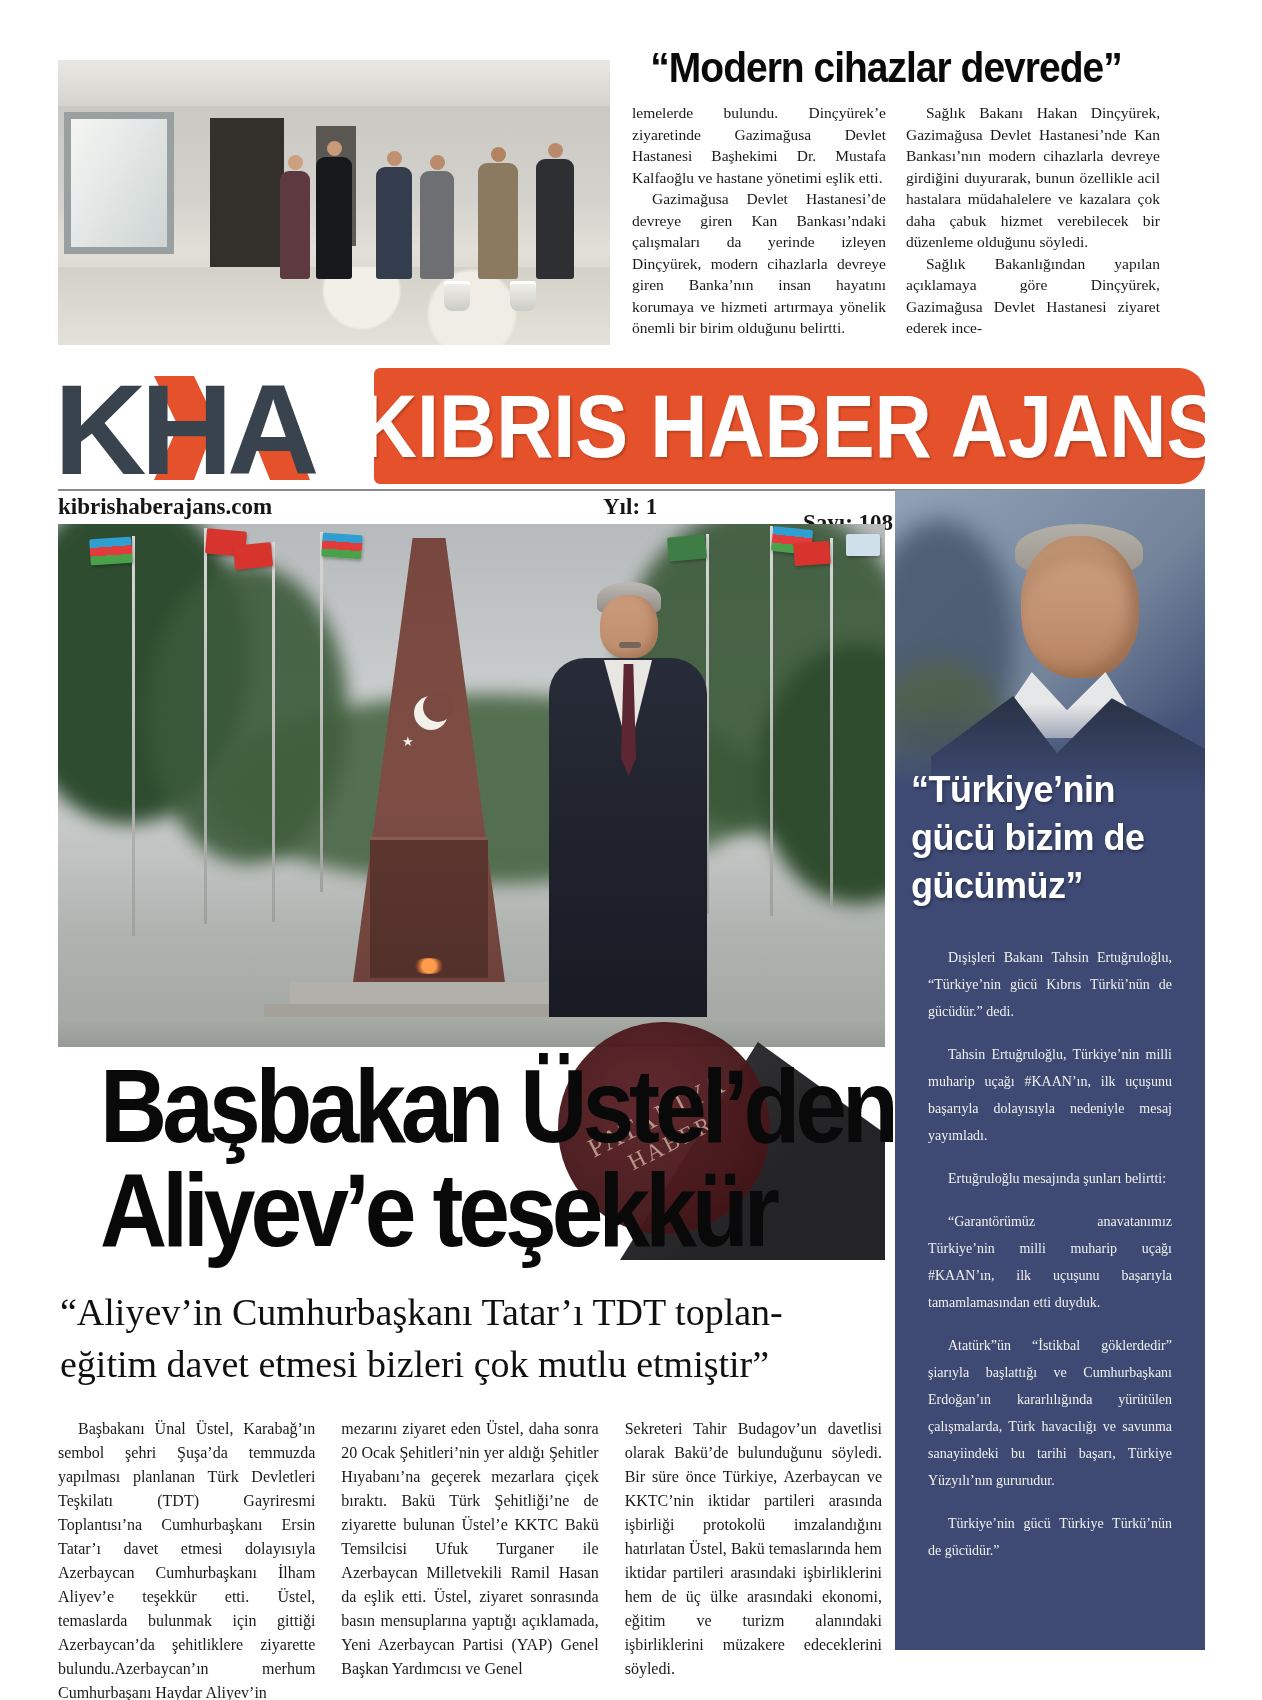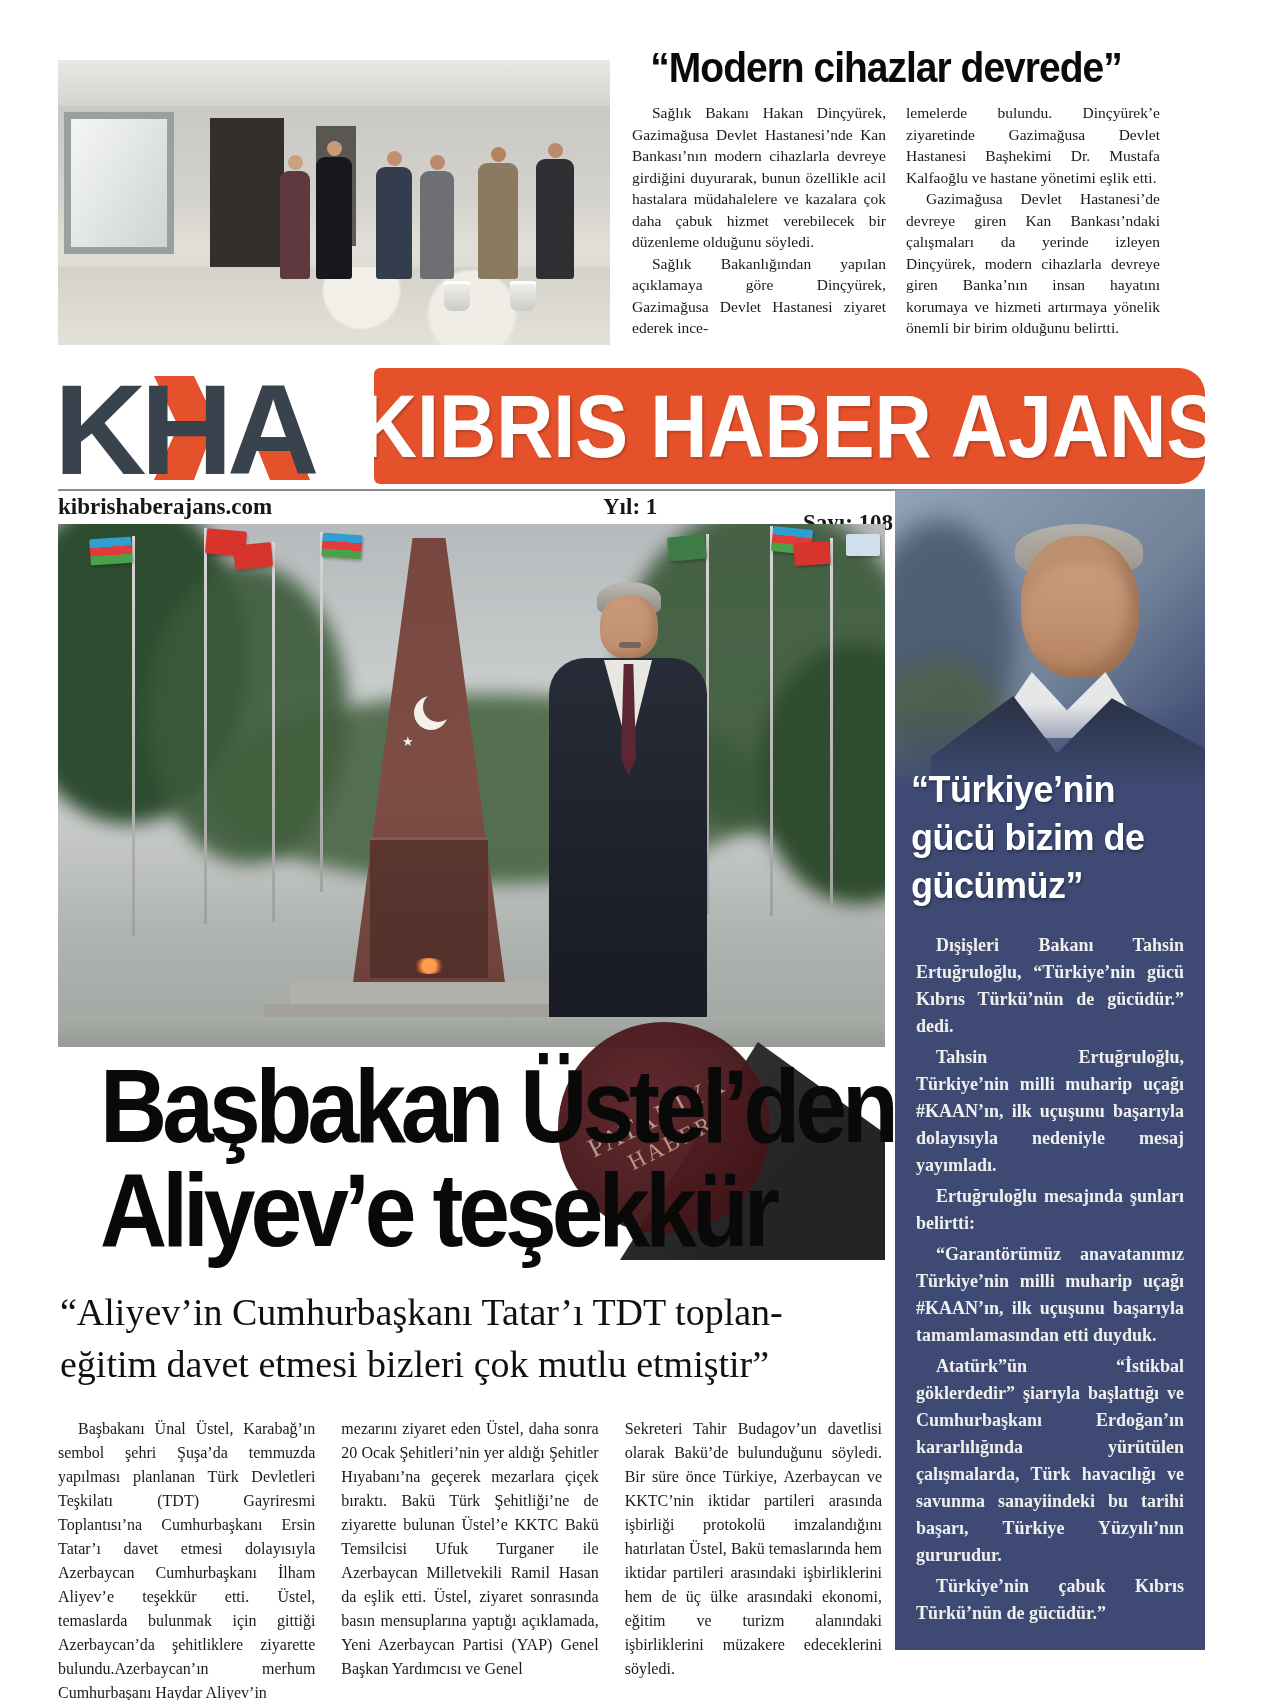--- a/index.html
+++ b/index.html
@@ -114,21 +114,21 @@
              clip-path:polygon(0 100%,28% 0,50% 58%,74% 0,100% 100%);}
   .sb-suit{position:absolute;left:36px;top:206px;width:274px;height:110px;background:#2b3347;
            clip-path:polygon(0 55%,30% 0,46% 52%,66% 2%,100% 48%,100% 100%,0 100%);}
   .sb-fade{position:absolute;left:0;bottom:0;width:100%;height:96px;
            background:linear-gradient(180deg,rgba(62,74,116,0),#3e4a74 88%);}
   .sb-headline{position:absolute;left:16px;top:276px;width:280px;z-index:2;
                font-family:"Liberation Sans", sans-serif;font-weight:900;color:#ffffff;
                font-size:36px;line-height:48px;letter-spacing:-0.5px;text-shadow:1px 2px 3px rgba(0,0,0,.35);}
   .sb-headline span{display:block;}
   .sb-body{position:absolute;left:0;top:438px;width:310px;padding:0 17px;box-sizing:border-box;z-index:2;}
-  .sb-body p{margin:4px;font-size:18px;line-height:27px;font-weight:700;color:#f0f1ee;
+  .sb-body p{margin:16px;font-size:14px;line-height:27px;font-weight:400;color:#f0f1ee;
              text-align:justify;text-indent:20px;}
 </style>
 </head>
 <body>
 
 <div class="page">
 
   <div class="top-photo">
     <div class="tp-ceiling"></div>
     <div class="tp-window"></div>
@@ -158,27 +158,27 @@
     <div class="fig" style="left:478px;">
       <div class="head" style="background:#b98a6c;"></div>
         <div class="torso" style="width:38px;height:120px;background:#2d2f33;"></div>
       </div>
     <div class="bucket" style="left:386px;"></div>
     <div class="bucket" style="left:452px;"></div>
   </div>
 
   <h1 class="top-headline">“Modern cihazlar devrede”</h1>
   <div class="top-cols">
+    <div class="news continue-first">
+        <p>lemelerde bulundu. Dinçyürek’e ziyaretinde Gazimağusa Devlet Hastanesi Başhekimi Dr. Mustafa Kalfaoğlu ve hastane yönetimi eşlik etti.</p>
+        <p>Gazimağusa Devlet Hastanesi’de devreye giren Kan Bankası’ndaki çalışmaları da yerinde izleyen Dinçyürek, modern cihazlarla devreye giren Banka’nın insan hayatını korumaya ve hizmeti artırmaya yönelik önemli bir birim olduğunu belirtti.</p>
+      </div>
     <div class="news">
         <p>Sağlık Bakanı Hakan Dinçyürek, Gazimağusa Devlet Hastanesi’nde Kan Bankası’nın modern cihazlarla devreye girdiğini duyurarak, bunun özellikle acil hastalara müdahalelere ve kazalara çok daha çabuk hizmet verebilecek bir düzenleme olduğunu söyledi.</p>
         <p>Sağlık Bakanlığından yapılan açıklamaya göre Dinçyürek, Gazimağusa Devlet Hastanesi ziyaret ederek ince-</p>
-      </div>
-    <div class="news continue-first">
-        <p>lemelerde bulundu. Dinçyürek’e ziyaretinde Gazimağusa Devlet Hastanesi Başhekimi Dr. Mustafa Kalfaoğlu ve hastane yönetimi eşlik etti.</p>
-        <p>Gazimağusa Devlet Hastanesi’de devreye giren Kan Bankası’ndaki çalışmaları da yerinde izleyen Dinçyürek, modern cihazlarla devreye giren Banka’nın insan hayatını korumaya ve hizmeti artırmaya yönelik önemli bir birim olduğunu belirtti.</p>
       </div>
   </div>
 
   <div class="masthead">
     <div class="logo">
       <svg width="312" height="116" viewBox="0 0 312 116">
         <polygon points="96,6 136,6 158,52 136,110 96,110 120,56" fill="#e4512a"></polygon>
         <polygon points="196,70 236,70 252,110 212,110" fill="#e4512a"></polygon>
         <text x="-4" y="104" font-family="Liberation Sans, sans-serif" font-weight="bold" font-size="128" letter-spacing="-6" fill="#39434d">KHA</text>
       </svg>
@@ -283,17 +283,17 @@
       <span>“Türkiye’nin</span>
       <span>gücü bizim de</span>
       <span>gücümüz”</span>
     </div>
     <div class="sb-body">
         <p>Dışişleri Bakanı Tahsin Ertuğruloğlu, “Türkiye’nin gücü Kıbrıs Türkü’nün de gücüdür.” dedi.</p>
         <p>Tahsin Ertuğruloğlu, Türkiye’nin milli muharip uçağı #KAAN’ın, ilk uçuşunu başarıyla dolayısıyla nedeniyle mesaj yayımladı.</p>
         <p>Ertuğruloğlu mesajında şunları belirtti:</p>
         <p>“Garantörümüz anavatanımız Türkiye’nin milli muharip uçağı #KAAN’ın, ilk uçuşunu başarıyla tamamlamasından etti duyduk.</p>
         <p>Atatürk”ün “İstikbal göklerdedir” şiarıyla başlattığı ve Cumhurbaşkanı Erdoğan’ın kararlılığında yürütülen çalışmalarda, Türk havacılığı ve savunma sanayiindeki bu tarihi başarı, Türkiye Yüzyılı’nın gururudur.</p>
-        <p>Türkiye’nin çabuk Kıbrıs Türkü’nün de gücüdür.”</p>
+        <p>Türkiye’nin gücü Türkiye Türkü’nün de gücüdür.”</p>
       </div>
   </div>
 
 </div>
 
 </body></html>

